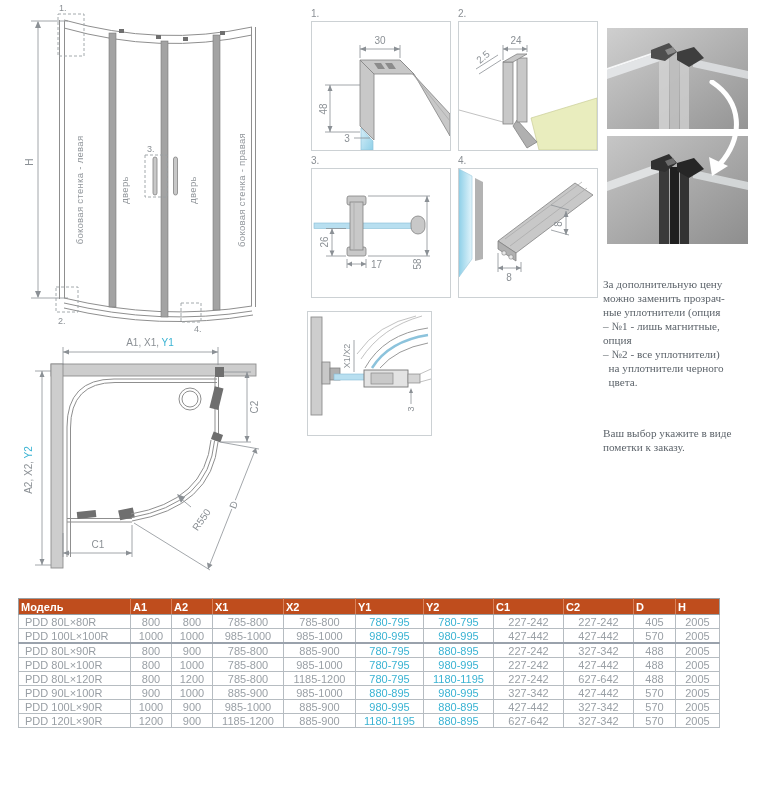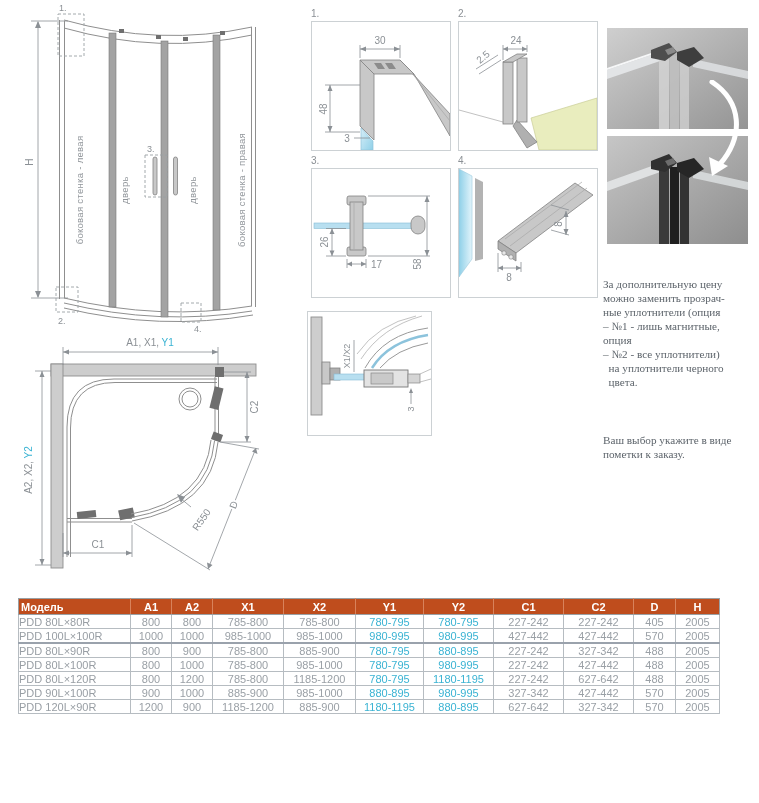--- a/index.html
+++ b/index.html
@@ -21,34 +21,34 @@
   .wall{fill:#cdcdcd;stroke:#8f8f8f;stroke-width:0.9;}
   .metal{fill:#c8c8c8;stroke:#838383;stroke-width:0.8;}
   .metal-d{fill:#b0b0b0;stroke:#838383;stroke-width:0.8;}
   .glassf{fill:#b8dff0;stroke:#85bcd6;stroke-width:0.6;}
   .halo{stroke:#fff;stroke-width:3.5;paint-order:stroke;}
   .detail-label{position:absolute;font-size:10px;color:#8b9095;}
   .detail-box{background:#fff;border:1px solid #ccd1d4;display:block;}
   .photo{position:absolute;overflow:hidden;}
   .note{position:absolute;left:603px;top:249px;width:155px;color:#5d646b;
         font-size:11.2px;line-height:14px;white-space:pre-wrap;font-family:Liberation Serif, serif;}
-  .note .foot{margin-top:16px;white-space:pre-wrap;}
+  .note .foot{margin-top:9px;white-space:pre-wrap;}
   
   #size-table{position:absolute;left:18px;top:598px;width:701px;
       border-collapse:collapse;table-layout:fixed;font-size:11px;}
   #size-table th{background:var(--hdr,#bf4d1d);color:#fff;font-weight:bold;
       height:15px;padding:0 2px;border-right:1px solid #d8825b;
       border-top:1px solid #9aa0a4;border-bottom:1px solid #9aa0a4;
-      text-align:center;font-size:11px;}
+      text-align:left;font-size:11px;}
   #size-table th.col-model{text-align:left;}
   #size-table th:first-child{border-left:1px solid #9aa0a4;}
   #size-table th:last-child{border-right:1px solid #9aa0a4;}
   #size-table td{height:13px;line-height:12px;padding:0 2px;color:#9aa0a6;
       text-align:center;background:#fff;border:1px solid #b6bcc1;}
-  #size-table td.col-model{text-align:left;padding-left:0;color:#989ea4;}
+  #size-table td.col-model{text-align:left;padding-left:6px;color:#989ea4;}
   #size-table td.accent{color:var(--accent,#3ab3d3);}
   #size-table tr.group-start td{border-top:2px solid #9aa2ac;}
 </style>
 </head>
 <body>
 
 <svg class="abs" style="left:18px;top:0" width="250" height="350" viewBox="0 0 250 350">
   <g>
     <line class="dim" x1="20" y1="22" x2="20" y2="297"></line>
     <polygon class="arr" points="17,28 23,28 20,21"></polygon>
@@ -474,20 +474,33 @@
         <td>885-900</td>
         <td>985-1000</td>
         <td class="accent">880-895</td>
         <td class="accent">980-995</td>
         <td>327-342</td>
         <td>427-442</td>
         <td>570</td>
         <td>2005</td>
       </tr>
       <tr>
+        <td class="col-model">PDD 100L×90R</td>
+        <td>1000</td>
+        <td>900</td>
+        <td>985-1000</td>
+        <td>885-900</td>
+        <td class="accent">980-995</td>
+        <td class="accent">880-895</td>
+        <td>427-442</td>
+        <td>327-342</td>
+        <td>570</td>
+        <td>2005</td>
+      </tr>
+      <tr>
         <td class="col-model">PDD 120L×90R</td>
         <td>1200</td>
         <td>900</td>
         <td>1185-1200</td>
         <td>885-900</td>
         <td class="accent">1180-1195</td>
         <td class="accent">880-895</td>
         <td>627-642</td>
         <td>327-342</td>
         <td>570</td>

